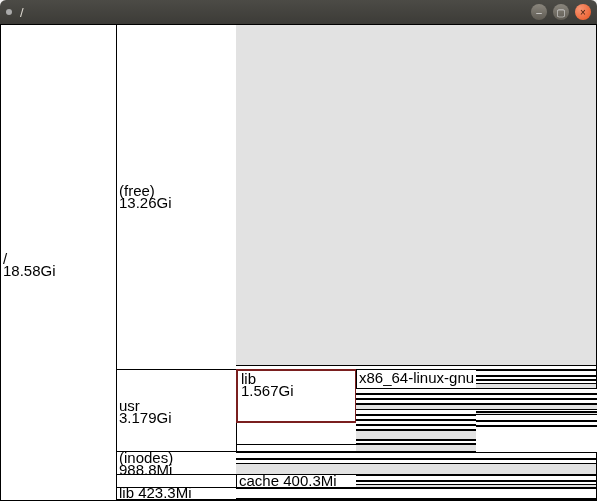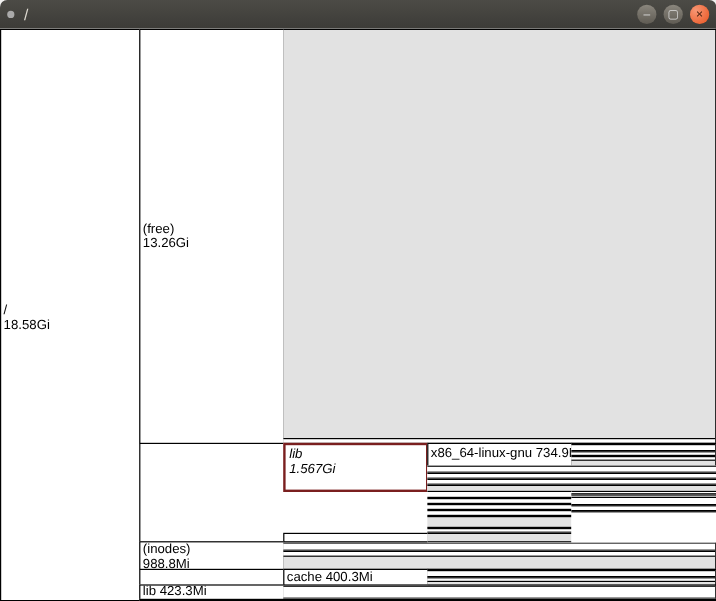--- a/index.html
+++ b/index.html
@@ -37,21 +37,21 @@
   }
   
   .cell {
     position: absolute;
     border: 1px solid #000;
     background: #fff;
     overflow: hidden;
   }
   .cell .lbl {
     position: absolute;
-    font-size: 11px;
+    font-size: 15px;
     line-height: 12px;
     color: #000;
     white-space: nowrap;
   }
   .lbl .name { display: block; }
   .lbl .size { display: block; }
   
   .gray { background: #e2e2e2; }
   .highlight { border: 2px solid #7a1f1f; }
   
@@ -89,20 +89,26 @@
     <div class="lbl" style="left:2px; top:160px;">
       <span class="name">(free)</span>
       <span class="size">13.26Gi</span>
     </div>
   </div>
 
   <div class="cell gray" style="left:236px;top:0;width:361px;height:346px;border-left:none;">
     <div class="stripe" style="top:340px;height:5px;"></div>
   </div>
 
+  <div class="cell" style="left:116px;top:345px;width:121px;height:83px;">
+    <div class="lbl" style="left:2px; top:30px;">
+      <span class="name">usr</span>
+      <span class="size">3.179Gi</span>
+    </div>
+  </div>
 
   <div class="cell" style="left:116px;top:427px;width:121px;height:24px;">
     <div class="lbl" style="left:2px; top:0px;">
       <span class="name">(inodes)</span>
       <span class="size">988.8Mi</span>
     </div>
   </div>
   <div class="cell gray" style="left:236px;top:427px;width:361px;height:24px;border-left:none;">
     <div class="stripe" style="top:0;height:7px;"></div>
     <div class="stripe" style="top:7px;height:5px;"></div>
@@ -113,21 +119,21 @@
     <div class="lbl" style="left:2px; top:-1px;">
       <span class="name">lib 423.3Mi</span>
     </div>
   </div>
   <div class="cell gray" style="left:236px;top:463px;width:361px;height:13px;border-left:none;">
     <div class="stripe" style="top:0;height:11px;"></div>
   </div>
 
   <div class="cell" style="left:116px;top:475px;width:481px;height:2px;"></div>
 
-  <div class="cell highlight" style="left:236px;top:345px;width:121px;height:41px;font-style:italic;">
+  <div class="cell highlight" style="left:236px;top:345px;width:121px;height:54px;">
     <div class="lbl" style="left:3px; top:2px;">
       <span class="name">lib</span>
       <span class="size">1.567Gi</span>
     </div>
   </div>
 
 
   <div class="cell" style="left:236px;top:420px;width:121px;height:8px;"></div>
 
   <div class="cell" style="left:236px;top:450px;width:121px;height:14px;">

